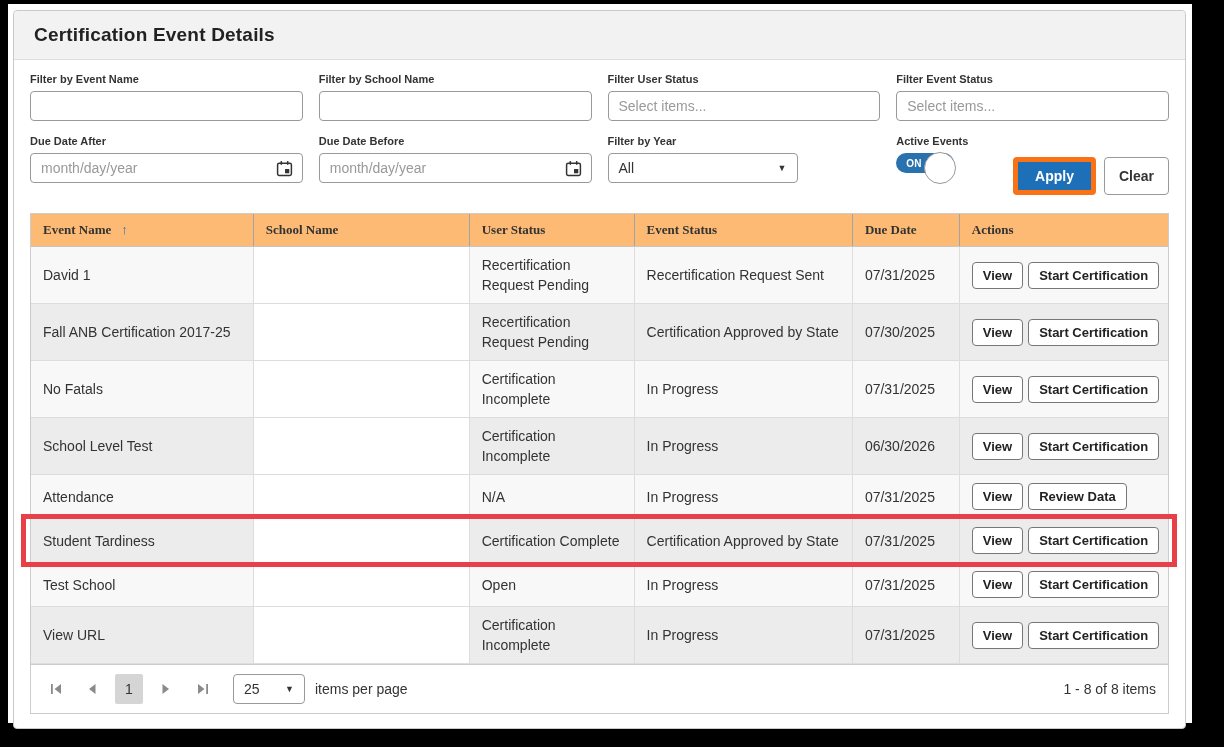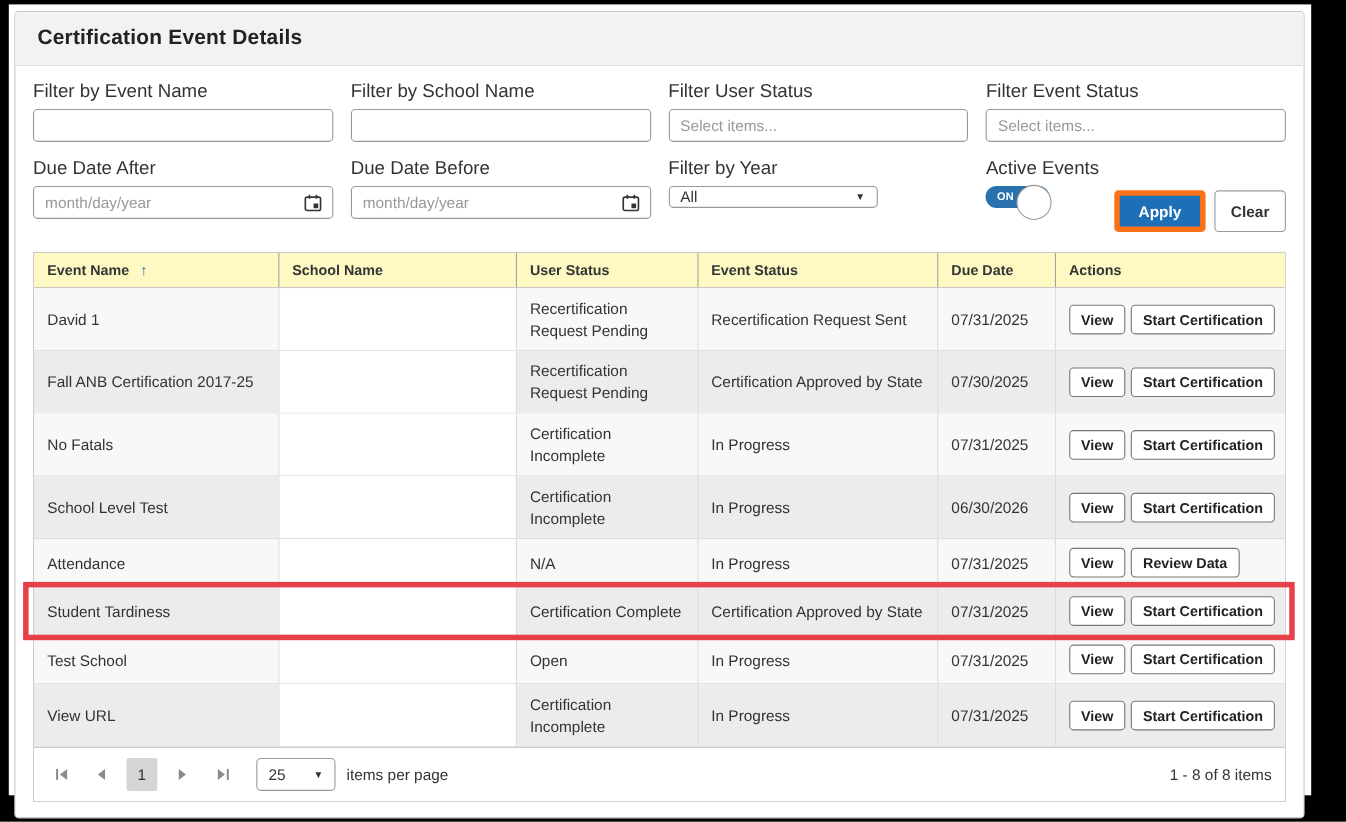--- a/index.html
+++ b/index.html
@@ -30,38 +30,38 @@
   }
   .card-title { font-size:19px; font-weight:600; color:#222; letter-spacing:.2px; }
 
   
   .filters { padding:13px 16px 18px; }
   .filter-grid {
     display:grid;
     grid-template-columns:repeat(4,1fr);
     column-gap:16px; row-gap:14px;
   }
-  .filter-label { font-size:17px; font-weight:400; color:#333; margin-bottom:6px; }
+  .filter-label { font-size:11px; font-weight:700; color:#333; margin-bottom:6px; }
   .text-input, .ms-input {
     width:100%; height:30px;
     border:1px solid #999; border-radius:4px;
     padding:0 10px; font-size:14px; color:#333;
     font-family:"Liberation Sans", sans-serif;
     background:#fff; outline:none;
   }
   .text-input::placeholder, .ms-input::placeholder { color:#999; }
   .date-wrap { position:relative; }
   .date-wrap .text-input { padding-right:36px; }
   .cal-btn {
     position:absolute; right:6px; top:4px;
     width:24px; height:22px; border:none; background:transparent;
     display:flex; align-items:center; justify-content:center; cursor:pointer;
   }
   .select-box {
-    width:190px; height:20px;
+    width:190px; height:30px;
     border:1px solid #999; border-radius:4px;
     background:#fff; display:flex; align-items:center;
     padding:0 10px; font-size:14px; color:#333; cursor:pointer;
   }
   .select-box .caret { margin-left:auto; font-size:9px; color:#333; }
 
   .col4-row2 { display:flex; align-items:flex-start; }
   .toggle {
     position:relative; width:58px; height:20px;
     background:#2a72ae; border-radius:15px; cursor:pointer;
@@ -93,22 +93,23 @@
     font-family:"Liberation Sans", sans-serif;
   }
 
   
   .grid-box { margin:0 16px 14px; border:1px solid #ccc; }
   .thead, .trow {
     display:grid;
     grid-template-columns:19.5% 19% 14.5% 19.2% 9.4% 18.4%;
   }
   .thead {
-    background:#fef9c3;
+    background:#fdba74;
     border-bottom:1px solid #c5c5c5;
+    font-family:Liberation Serif, serif;
   }
   .th {
     padding:8px 12px; font-size:13px; font-weight:700; color:#333;
     display:flex; align-items:center; cursor:pointer;
   }
   .th + .th { border-left:1px solid #a3a3a3; }
   .sort-arrow { color:#1d70b8; margin-left:10px; font-size:13px; font-weight:400; }
   .trow { border-bottom:1px solid #ddd; position:relative; }
   .trow:last-child { border-bottom:none; }
   .trow.light .cell { background:#f8f8f8; }

